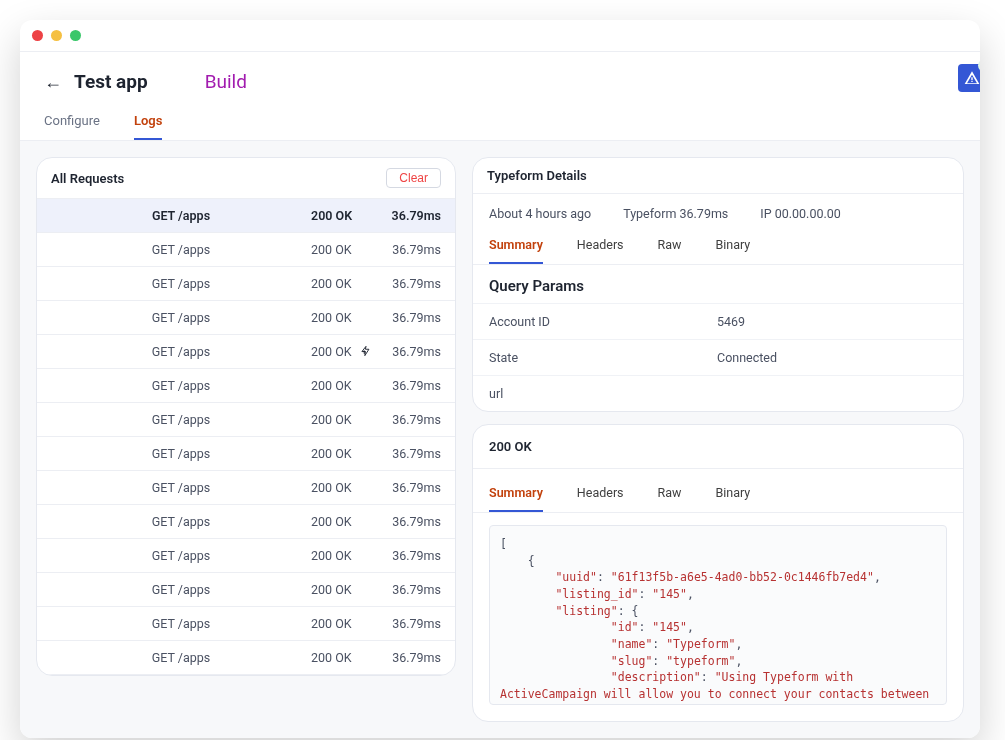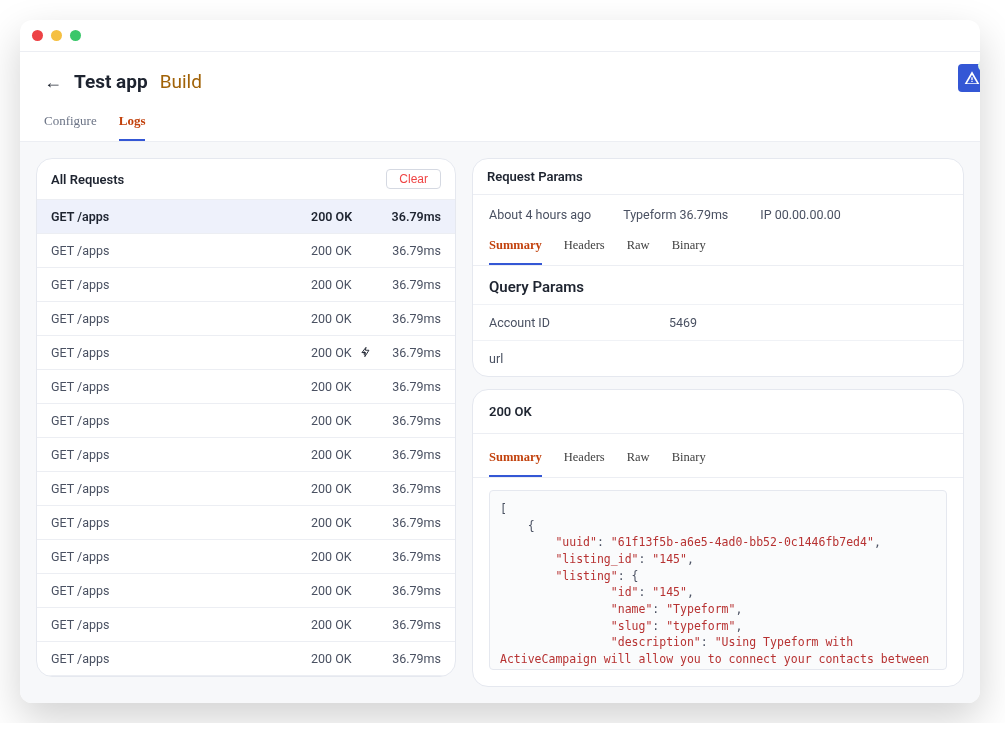--- a/index.html
+++ b/index.html
@@ -45,27 +45,27 @@
     font-size: 18px;
     cursor: pointer;
     color: #1e2430;
   }
   .breadcrumb-title {
     font-size: 19px;
     font-weight: 700;
   }
   .breadcrumb-sub {
     font-size: 19px;
-    color: #a16207;
+    color: #a21caf;
+    margin-left: 45px;
   }
 
   .tabs, .subtabs {
     display: flex;
-    gap: 22px;
-    font-family: Liberation Serif, serif;
+    gap: 34px;
   }
   .tab {
     padding: 6px 0 10px 0;
     color: #6b7385;
     cursor: pointer;
     border-bottom: 2px solid transparent;
     font-size: 13px;
   }
   .tab.active {
     color: #c2410c;
@@ -116,21 +116,21 @@
     border-bottom: 1px solid #eceef3;
     cursor: pointer;
     font-size: 12.5px;
     color: #4a5162;
   }
   .req-row.selected {
     background: #eef1fb;
     font-weight: 600;
     color: #1e2430;
   }
-  .req-endpoint { flex: 1; }
+  .req-endpoint { flex: 1; text-align: center; }
   .req-status { width: 70px; }
   .req-dur { width: 60px; text-align: right; }
 
   .detail-meta {
     display: flex;
     padding: 12px 16px 0 16px;
     gap: 32px;
     font-size: 12.5px;
     color: #4a5162;
     flex-wrap: wrap;
@@ -158,21 +158,21 @@
     padding: 12px 16px 8px 16px;
   }
   .kv-row {
     display: flex;
     padding: 10px 16px;
     border-top: 1px solid #f0f2f6;
     font-size: 12.5px;
     color: #4a5162;
   }
   .kv-key { width: 180px; }
-  .kv-val { flex: 1; }
+  .kv-val { flex: 1; margin-left: 48px; }
 
   .resp-head {
     padding: 14px 16px;
     font-weight: 600;
     font-size: 13px;
     border-bottom: 1px solid #eceef3;
   }
   .code-box {
     margin: 12px 16px 16px 16px;
     border: 1px solid #e5e8ef;
@@ -341,21 +341,21 @@
         <svg width="14" height="14" viewBox="0 0 24 24" fill="none" stroke="#1e2430" stroke-width="1.6">
             <path d="M9 11v6M7 13h4M12 4l-1 5h6l-7 11 1-7H5l7-9z" fill="#fff"></path>
           </svg>
       </div>
     </div>
 
     <div class="right-col">
 
       <div class="panel">
         <div class="panel-head">
-          <span>Request Params</span>
+          <span>Typeform Details</span>
         </div>
         <div class="detail-meta">
           <span>About 4 hours ago</span>
           <span>Typeform 36.79ms</span>
           <span>IP 00.00.00.00</span>
         </div>
         <div class="subtabs-wrap">
           <div class="subtabs" id="details-tabs">
               <div class="subtab active">Summary</div>
               <div class="subtab">Headers</div>
@@ -363,20 +363,24 @@
               <div class="subtab">Binary</div>
             </div>
         </div>
         <div class="section-title">Query Params</div>
         <div id="query-rows">
             <div class="kv-row">
               <span class="kv-key">Account ID</span>
               <span class="kv-val">5469</span>
             </div>
             <div class="kv-row">
+              <span class="kv-key">State</span>
+              <span class="kv-val">Connected</span>
+            </div>
+            <div class="kv-row">
               <span class="kv-key">url</span>
             </div>
           </div>
       </div>
 
       <div class="panel">
         <div class="resp-head">200 OK</div>
         <div class="subtabs-wrap">
           <div class="subtabs" id="response-tabs">
               <div class="subtab active">Summary</div>

